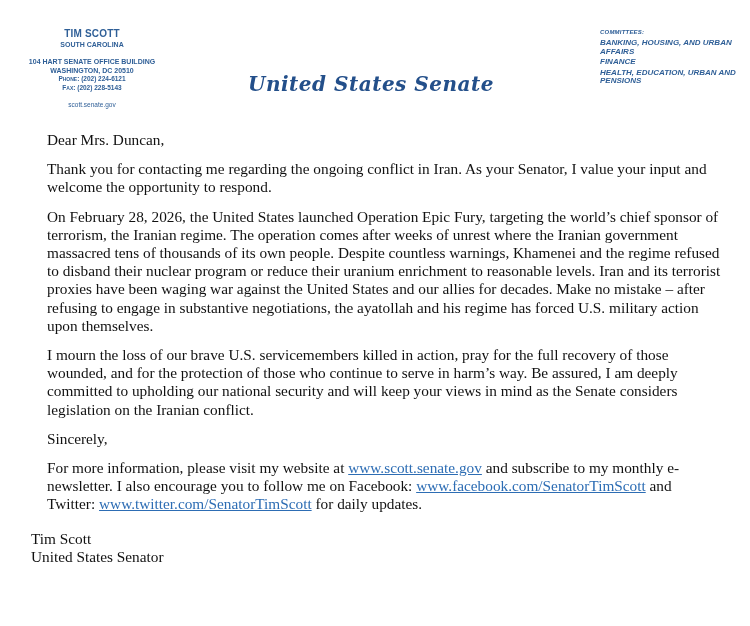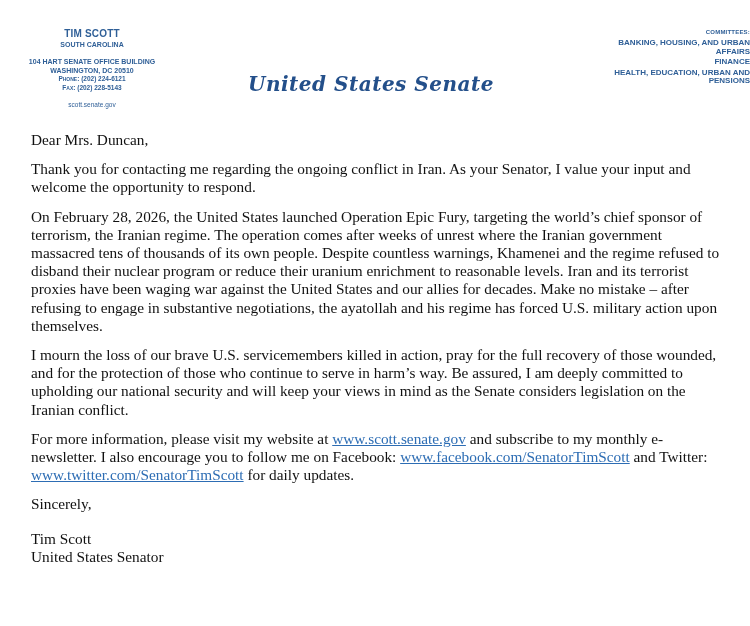--- a/index.html
+++ b/index.html
@@ -43,39 +43,40 @@
       letter-spacing: 0.5px;
       font-style: italic;
       margin-top: 12px;
     }
 
     .letterhead-right {
       position: absolute;
       left: 600px;
       top: 28px;
       width: 150px;
-      text-align: right;
+      text-align: left;
       font-family: "Liberation Sans", sans-serif;
       color: #2f5f97;
       font-weight: bold;
+      font-style: italic;
     }
     .cm-heading { font-size: 6px; line-height: 9px; margin-bottom: 2px; letter-spacing: 0.2px; }
     .cm-item { font-size: 8px; line-height: 8.5px; margin-bottom: 2px; }
 
     .letter-body {
       position: absolute;
       left: 31px;
       top: 131px;
       width: 690px;
       font-family: "Liberation Serif", serif;
       font-size: 15.3px;
       line-height: 18.2px;
       color: #111111;
     }
-    .letter-body p { margin: 0 0 11px 0; }
+    .letter-body p { margin: 0 0 11px 16px; }
     .letter-body a {
       color: #2d6db4;
       text-decoration: underline;
     }
     .signature-block { margin-top: 16px; }
   </style>
 </head>
 <body>
 
 <div class="letterhead-left">
@@ -95,19 +96,19 @@
   <div class="cm-item">BANKING, HOUSING, AND URBAN AFFAIRS</div>
   <div class="cm-item">FINANCE</div>
   <div class="cm-item">HEALTH, EDUCATION, URBAN AND PENSIONS</div>
 </div>
 
 <div class="letter-body">
   <p>Dear Mrs. Duncan,</p>
   <p>Thank you for contacting me regarding the ongoing conflict in Iran. As your Senator, I value your input and welcome the opportunity to respond.</p>
   <p>On February 28, 2026, the United States launched Operation Epic Fury, targeting the world’s chief sponsor of terrorism, the Iranian regime. The operation comes after weeks of unrest where the Iranian government massacred tens of thousands of its own people. Despite countless warnings, Khamenei and the regime refused to disband their nuclear program or reduce their uranium enrichment to reasonable levels. Iran and its terrorist proxies have been waging war against the United States and our allies for decades. Make no mistake – after refusing to engage in substantive negotiations, the ayatollah and his regime has forced U.S. military action upon themselves.</p>
   <p>I mourn the loss of our brave U.S. servicemembers killed in action, pray for the full recovery of those wounded, and for the protection of those who continue to serve in harm’s way. Be assured, I am deeply committed to upholding our national security and will keep your views in mind as the Senate considers legislation on the Iranian conflict.</p>
+  <p>Sincerely,</p>
   <p><span>For more information, please visit my website at </span><a href="#">www.scott.senate.gov</a><span> and subscribe to my monthly e-newsletter. I also encourage you to follow me on Facebook: </span><a href="#">www.facebook.com/SenatorTimScott</a><span> and Twitter: </span><a href="#">www.twitter.com/SenatorTimScott</a><span> for daily updates.</span></p>
-  <p>Sincerely,</p>
   <div class="signature-block">
     <div>Tim Scott</div>
     <div>United States Senator</div>
   </div>
 </div>
 
 </body></html>

